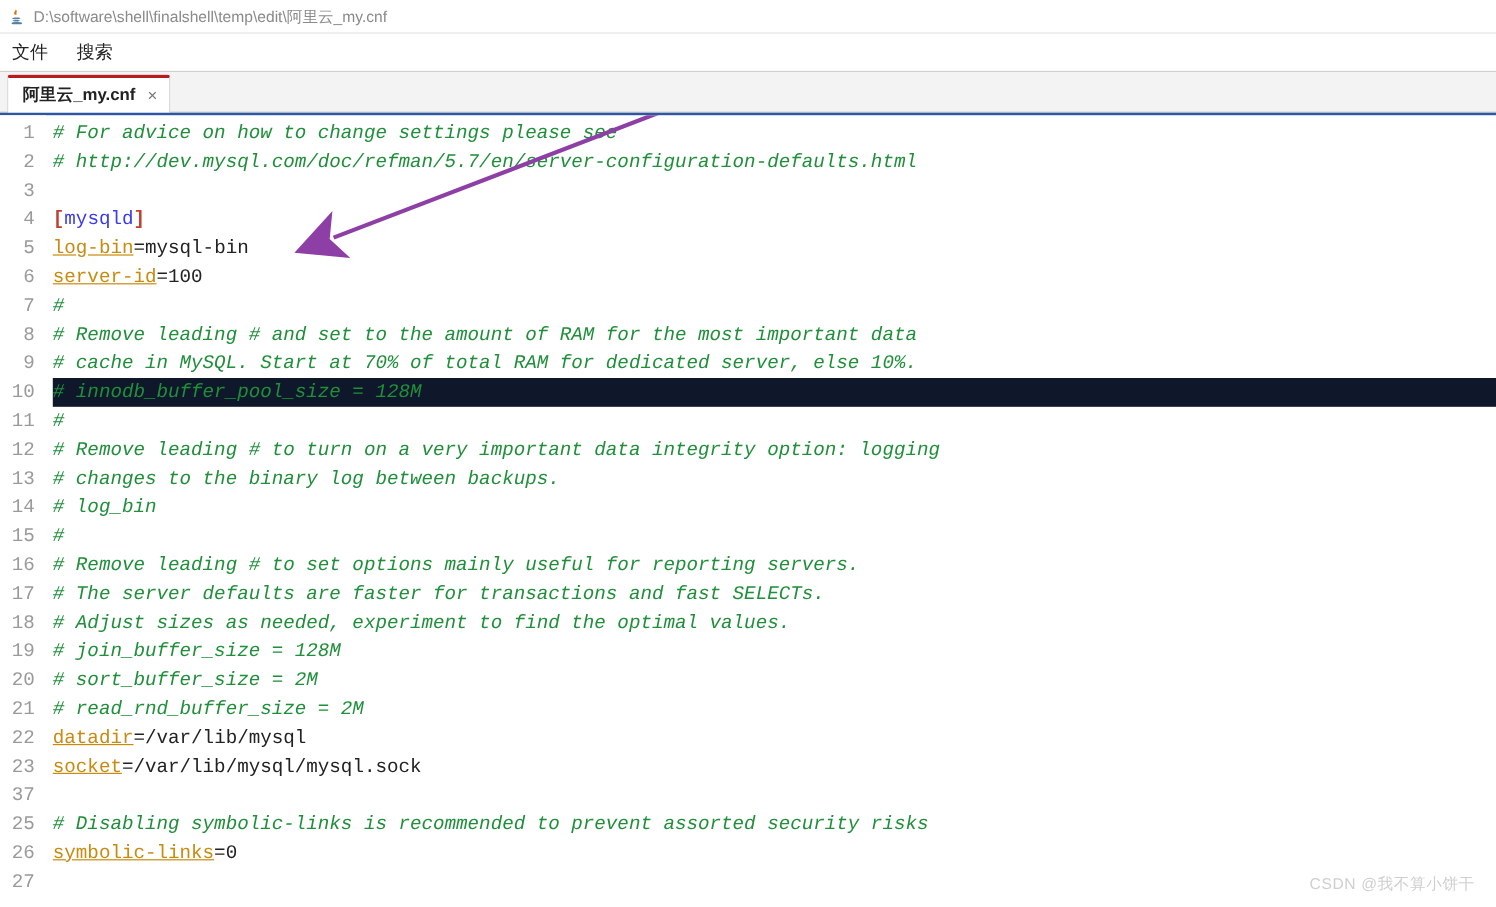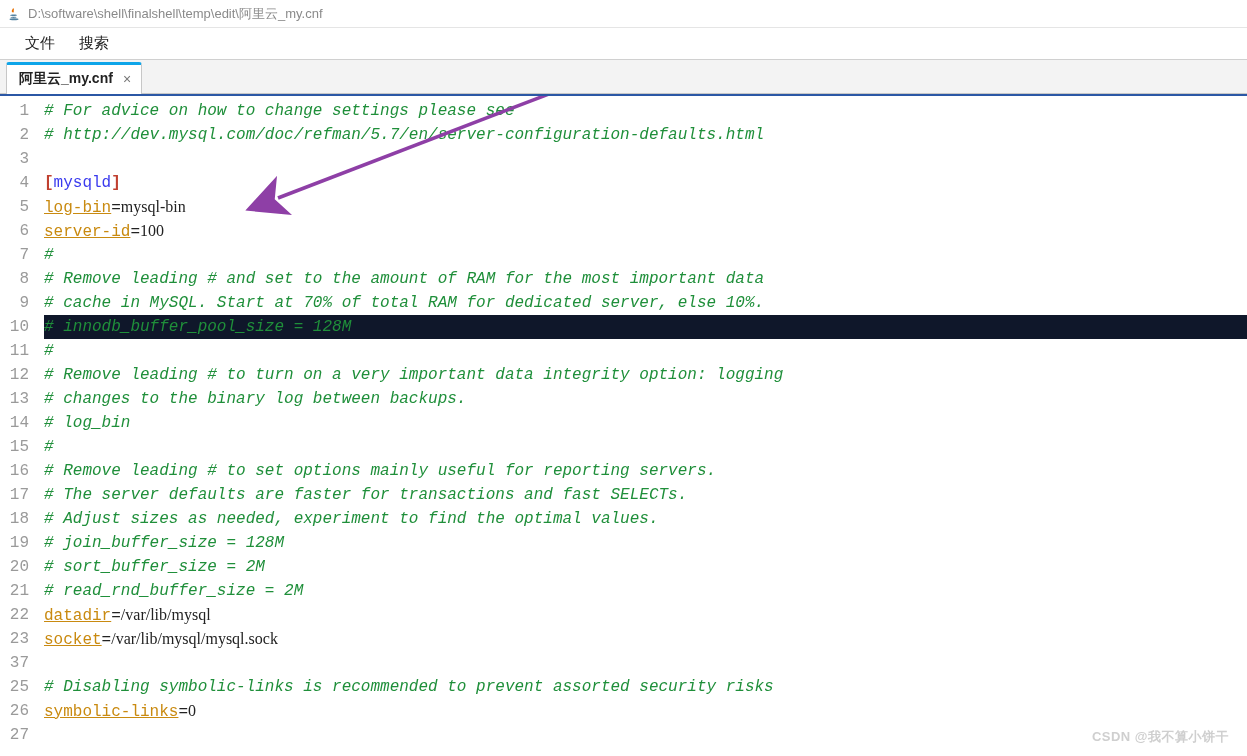--- a/index.html
+++ b/index.html
@@ -27,41 +27,41 @@
     display: inline-flex; align-items: center; justify-content: center;
   }
   .titlebar .title-text {
     color: #8a8a8a;
     font-size: 13px;
   }
   .menubar {
     height: 32px;
     display: flex;
     align-items: center;
-    padding: 0 25px;
+    padding: 0 10px;
     gap: 24px;
     font-size: 15px;
     color: #222;
     border-bottom: 1px solid #d0d0d0;
   }
   .menubar .menu-item { cursor: default; }
   .tabstrip {
     height: 34px;
     background: #f3f3f3;
     border-bottom: 1px solid #c7c7c7;
     display: flex;
     align-items: flex-end;
     padding-left: 6px;
     position: relative;
   }
   .tab {
     background: #fff;
     border: 1px solid #c7c7c7;
     border-bottom: none;
-    border-top: 3px solid #0ea5e9;
+    border-top: 3px solid #b91c1c;
     border-top-left-radius: 3px;
     border-top-right-radius: 3px;
     padding: 5px 10px 6px 12px;
     font-size: 14px;
     font-weight: bold;
     color: #222;
     display: flex;
     align-items: center;
     gap: 10px;
     position: relative;
@@ -108,34 +108,33 @@
   }
   .code-line.hl {
     background: #0f172a;
   }
   .tok-comment { color: #1f8f3a; font-style: italic; font-weight: 500; }
   .tok-section { }
   .tok-section .br { color: #c04030; font-weight: bold; }
   .tok-section .nm { color: #3a3aee; font-weight: normal; }
   .tok-key { color: #c98a10; text-decoration: underline; }
   .tok-eq { color: #222; }
-  .tok-val { color: #222; font-family: Liberation Serif, serif; }
+  .tok-val { color: #222; }
   .arrow-overlay {
     position: absolute;
     pointer-events: none;
     left: 0; top: 0;
   }
   .watermark {
     position: absolute;
     right: 18px;
     bottom: 10px;
     color: #cfcfcf;
     font-size: 13px;
     letter-spacing: 0.5px;
-    font-weight: bold;
   }
 </style>
 </head>
 <body>
 
 <div class="titlebar">
   <span class="app-icon">
     <svg width="16" height="16" viewBox="0 0 16 16">
       <path d="M7 2c2 1 0 3 1 4-1 1-3 0-2-2 .5-1 1-1 1-2z" fill="#e76f00"></path>
       <path d="M4 9c0 0 4-1 7 0 0 .7-1.5 1-3.5 1S4 9.7 4 9z" fill="#5382a1"></path>

